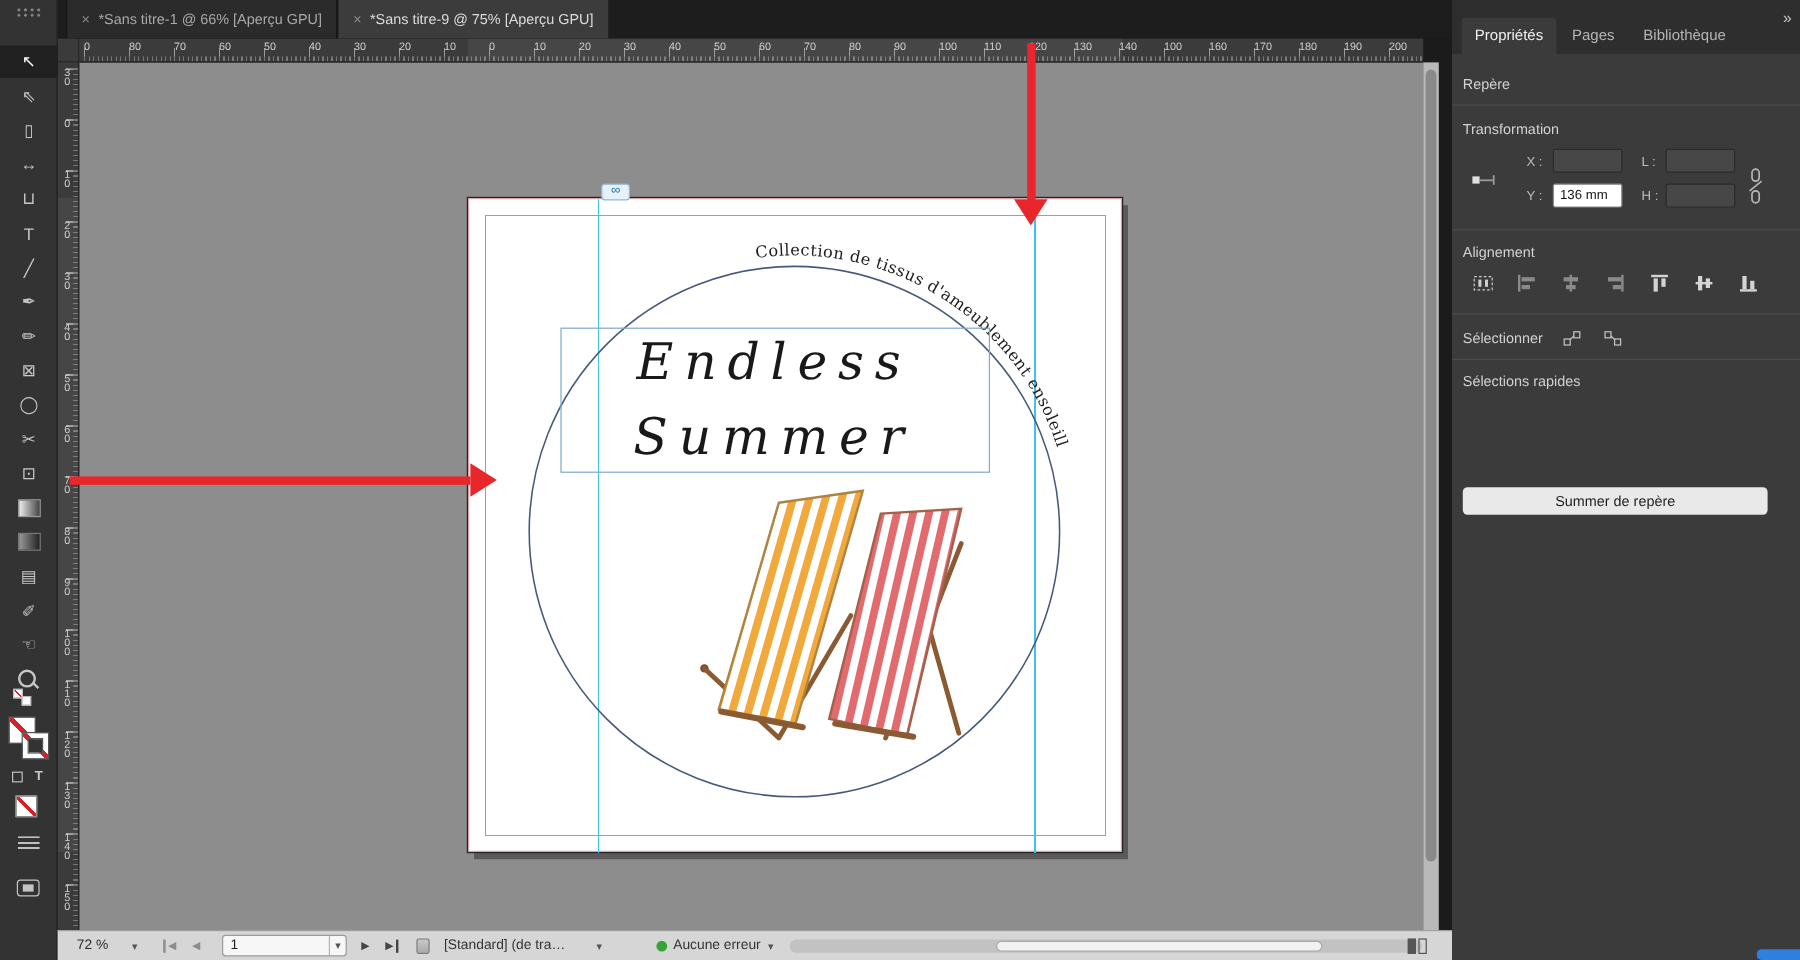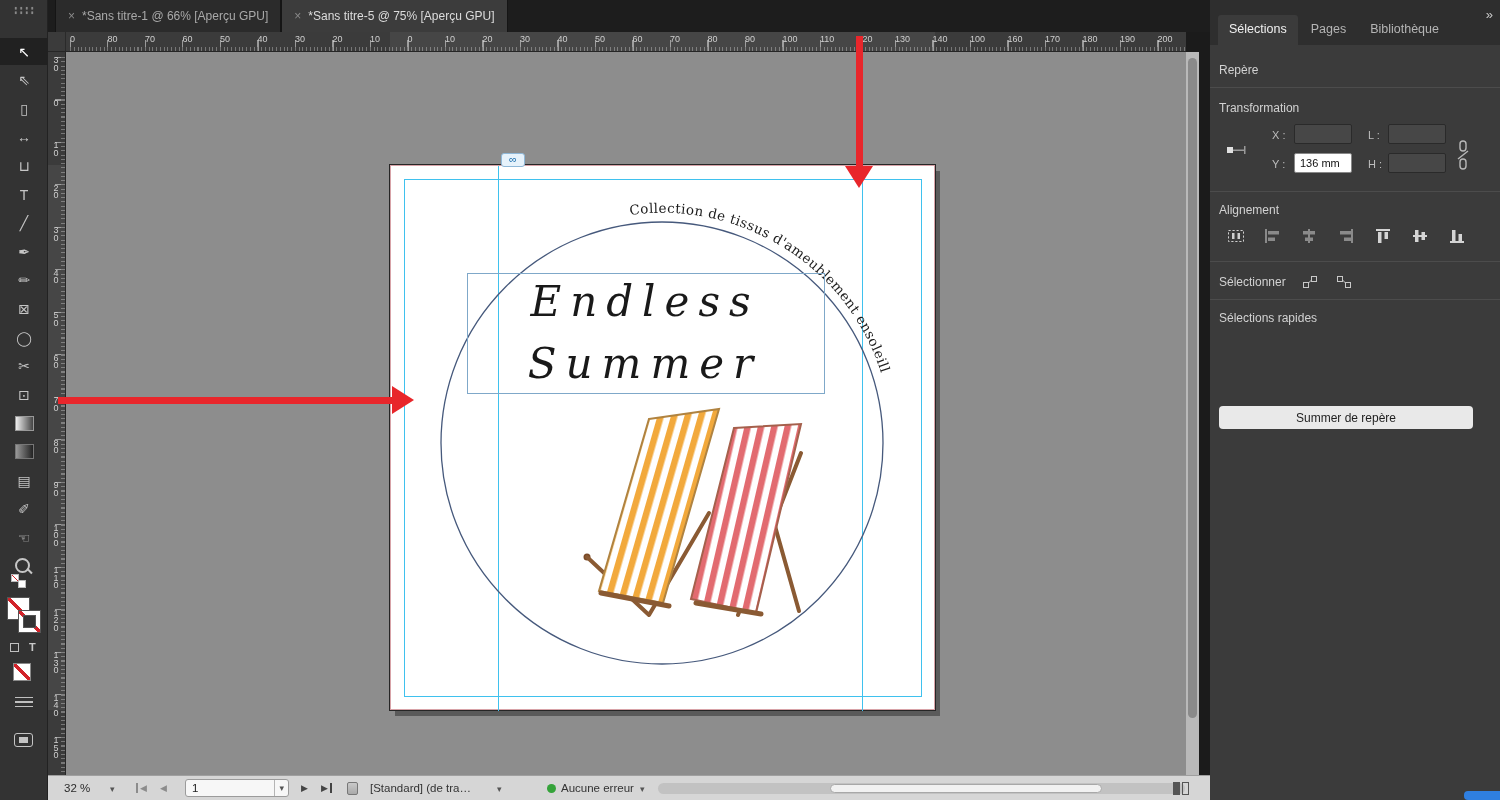--- a/index.html
+++ b/index.html
@@ -172,21 +172,21 @@
     <div class="screen-mode"></div>
   </div>
 
   <div id="tabbar">
     <div class="doc-tab">
       <span class="tab-close">×</span>
       <span class="tab-label">*Sans titre-1 @ 66% [Aperçu GPU]</span>
     </div>
     <div class="doc-tab active">
       <span class="tab-close">×</span>
-      <span class="tab-label">*Sans titre-5 @ 75% [Aperçu GPU]</span>
+      <span class="tab-label">*Sans titre-9 @ 75% [Aperçu GPU]</span>
     </div>
   </div>
 
   <div id="ruler-corner"></div>
   <div id="hruler">
       <div class="hl"></div>
       <span class="hnum" style="left: 4px;">0</span>
       <span class="hnum" style="left: 41.5px;">80</span>
       <span class="hnum" style="left: 79px;">70</span>
       <span class="hnum" style="left: 116.5px;">60</span>
@@ -315,21 +315,21 @@
   </div>
 
   <div id="link-badge">∞</div>
 
   <div id="vscroll">
     <div class="vthumb"></div>
   </div>
 
   <div id="panel">
     <div class="p-header">
-      <div class="p-tab active"><span>Sélections</span></div>
+      <div class="p-tab active"><span>Propriétés</span></div>
       <div class="p-tab"><span>Pages</span></div>
       <div class="p-tab"><span>Bibliothèque</span></div>
       <span class="p-overflow">»</span>
     </div>
     <div class="p-body">
       <div class="p-label" style="top:18px">Repère</div>
       <div class="p-div" style="top:42px"></div>
 
       <div class="p-label" style="top:56px">Transformation</div>
 
@@ -425,21 +425,21 @@
       </span>
 
       <div class="p-div" style="top:254px"></div>
       <div class="p-label" style="top:266px">Sélections rapides</div>
 
       <div class="p-btn" style="top:361px">Summer de repère</div>
     </div>
   </div>
 
   <div id="statusbar">
-    <span class="sb-zoom">32 %</span>
+    <span class="sb-zoom">72 %</span>
     <span class="sb-chev" style="left:62px">▾</span>
     <span class="sb-nav first" style="left:88px">◀</span>
     <span class="sb-nav" style="left:112px">◀</span>
     <span class="sb-pagefield">
       <input class="pf-input" value="1" style="">
       <span class="pf-chev" style="position:static">▾</span>
     </span>
     <span class="sb-nav en" style="left:253px">▶</span>
     <span class="sb-nav en last" style="left:273px">▶</span>
     <span class="sb-pficon"></span>

